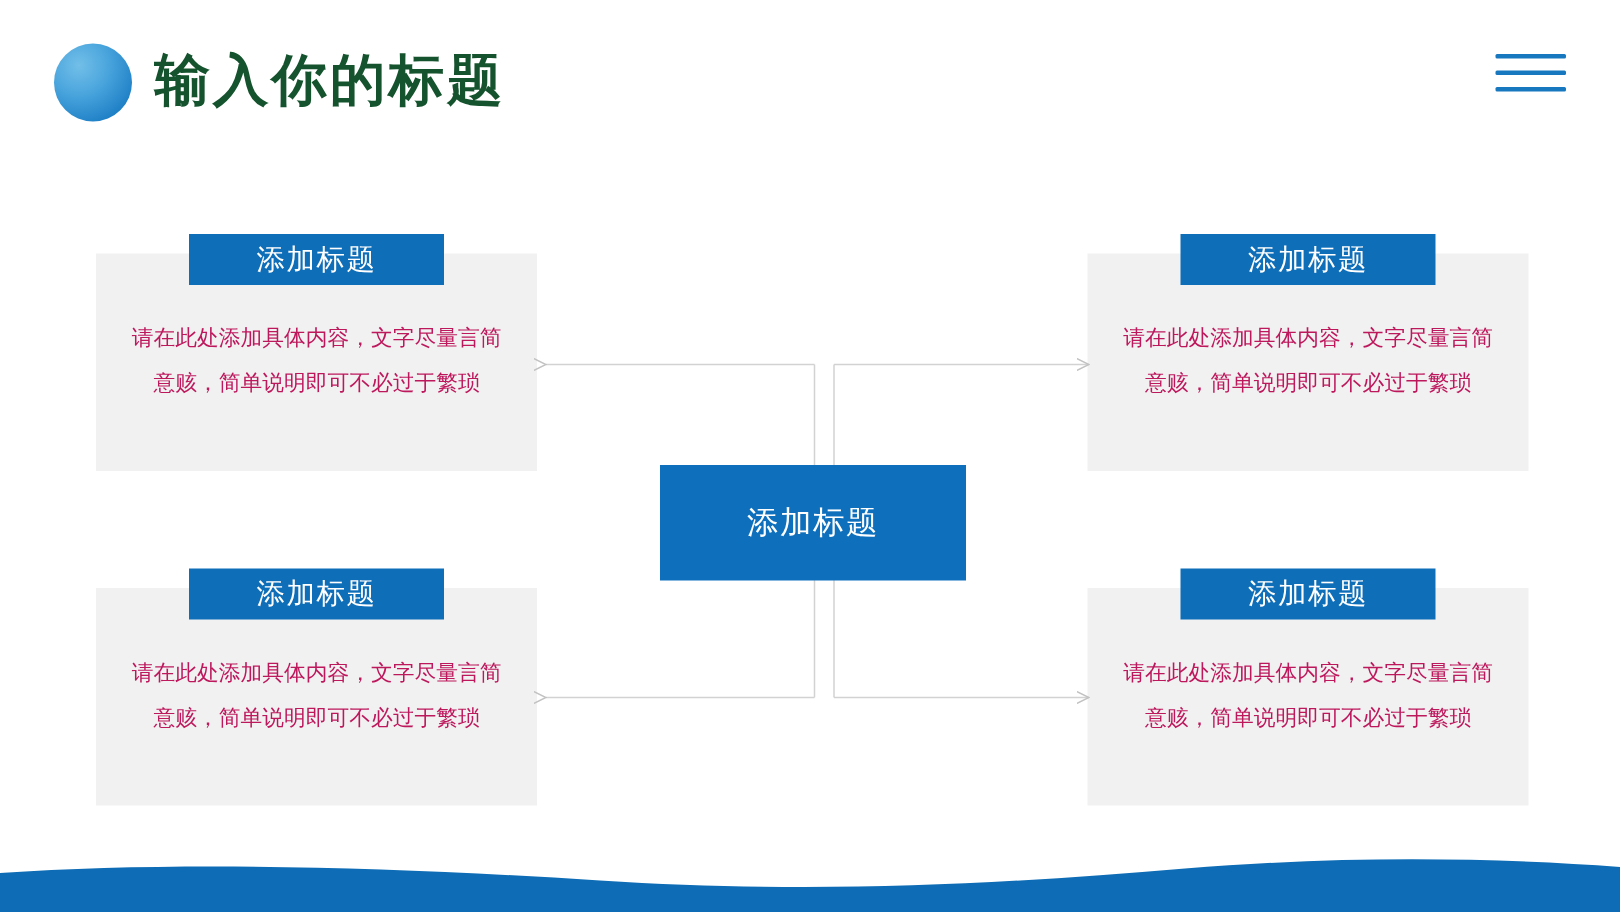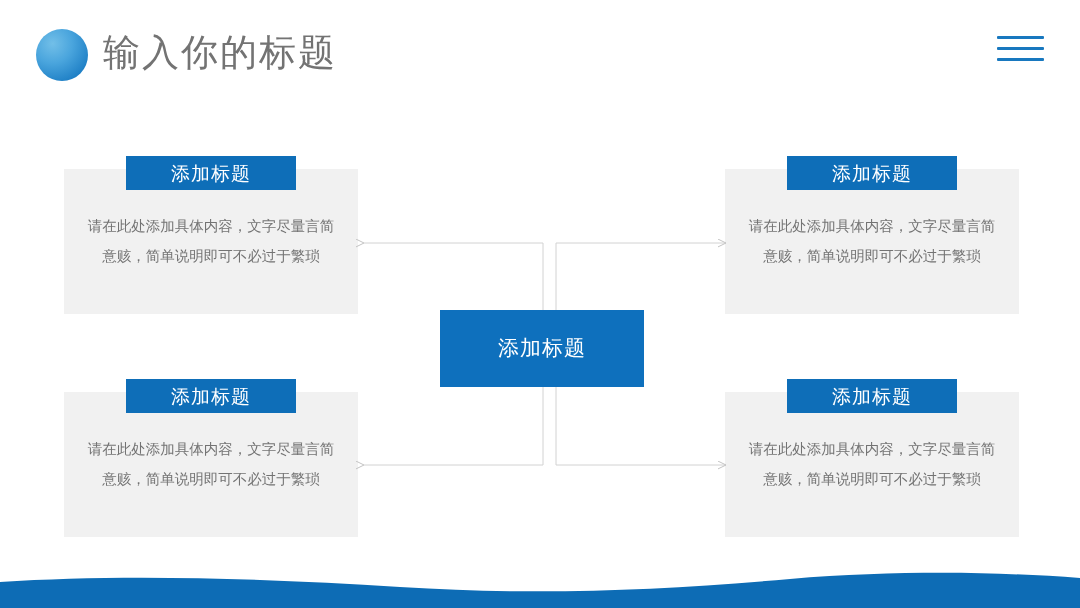--- a/index.html
+++ b/index.html
@@ -36,22 +36,22 @@
     width: 52px;
     height: 52px;
     border-radius: 50%;
     background: radial-gradient(circle at 32% 28%, #72bfe8 0%, #4aa5dd 38%, #1f80c6 78%, #1673b5 100%);
   }
   #page-title {
     position: absolute;
     left: 103px;
     top: 27px;
     font-size: 37px;
-    font-weight: normal;
-    color: #737373;
+    font-weight: bold;
+    color: #14532d;
     letter-spacing: 2px;
     line-height: 52px;
     white-space: nowrap;
     font-family: "DejaVu Serif", "Liberation Serif", serif;
   }
   #menu-button {
     position: absolute;
     left: 997px;
     top: 36px;
     width: 47px;
@@ -95,21 +95,21 @@
     letter-spacing: 1px;
     font-family: "DejaVu Sans", "Liberation Sans", sans-serif;
   }
   .card-body {
     position: absolute;
     left: 18px;
     right: 18px;
     top: 42px;
     font-size: 14.5px;
     line-height: 30px;
-    color: #737373;
+    color: #be185d;
     text-align: center;
     font-family: "DejaVu Sans", "Liberation Sans", sans-serif;
   }
 
   
   #center-node {
     position: absolute;
     left: 440px;
     top: 310px;
     width: 204px;

